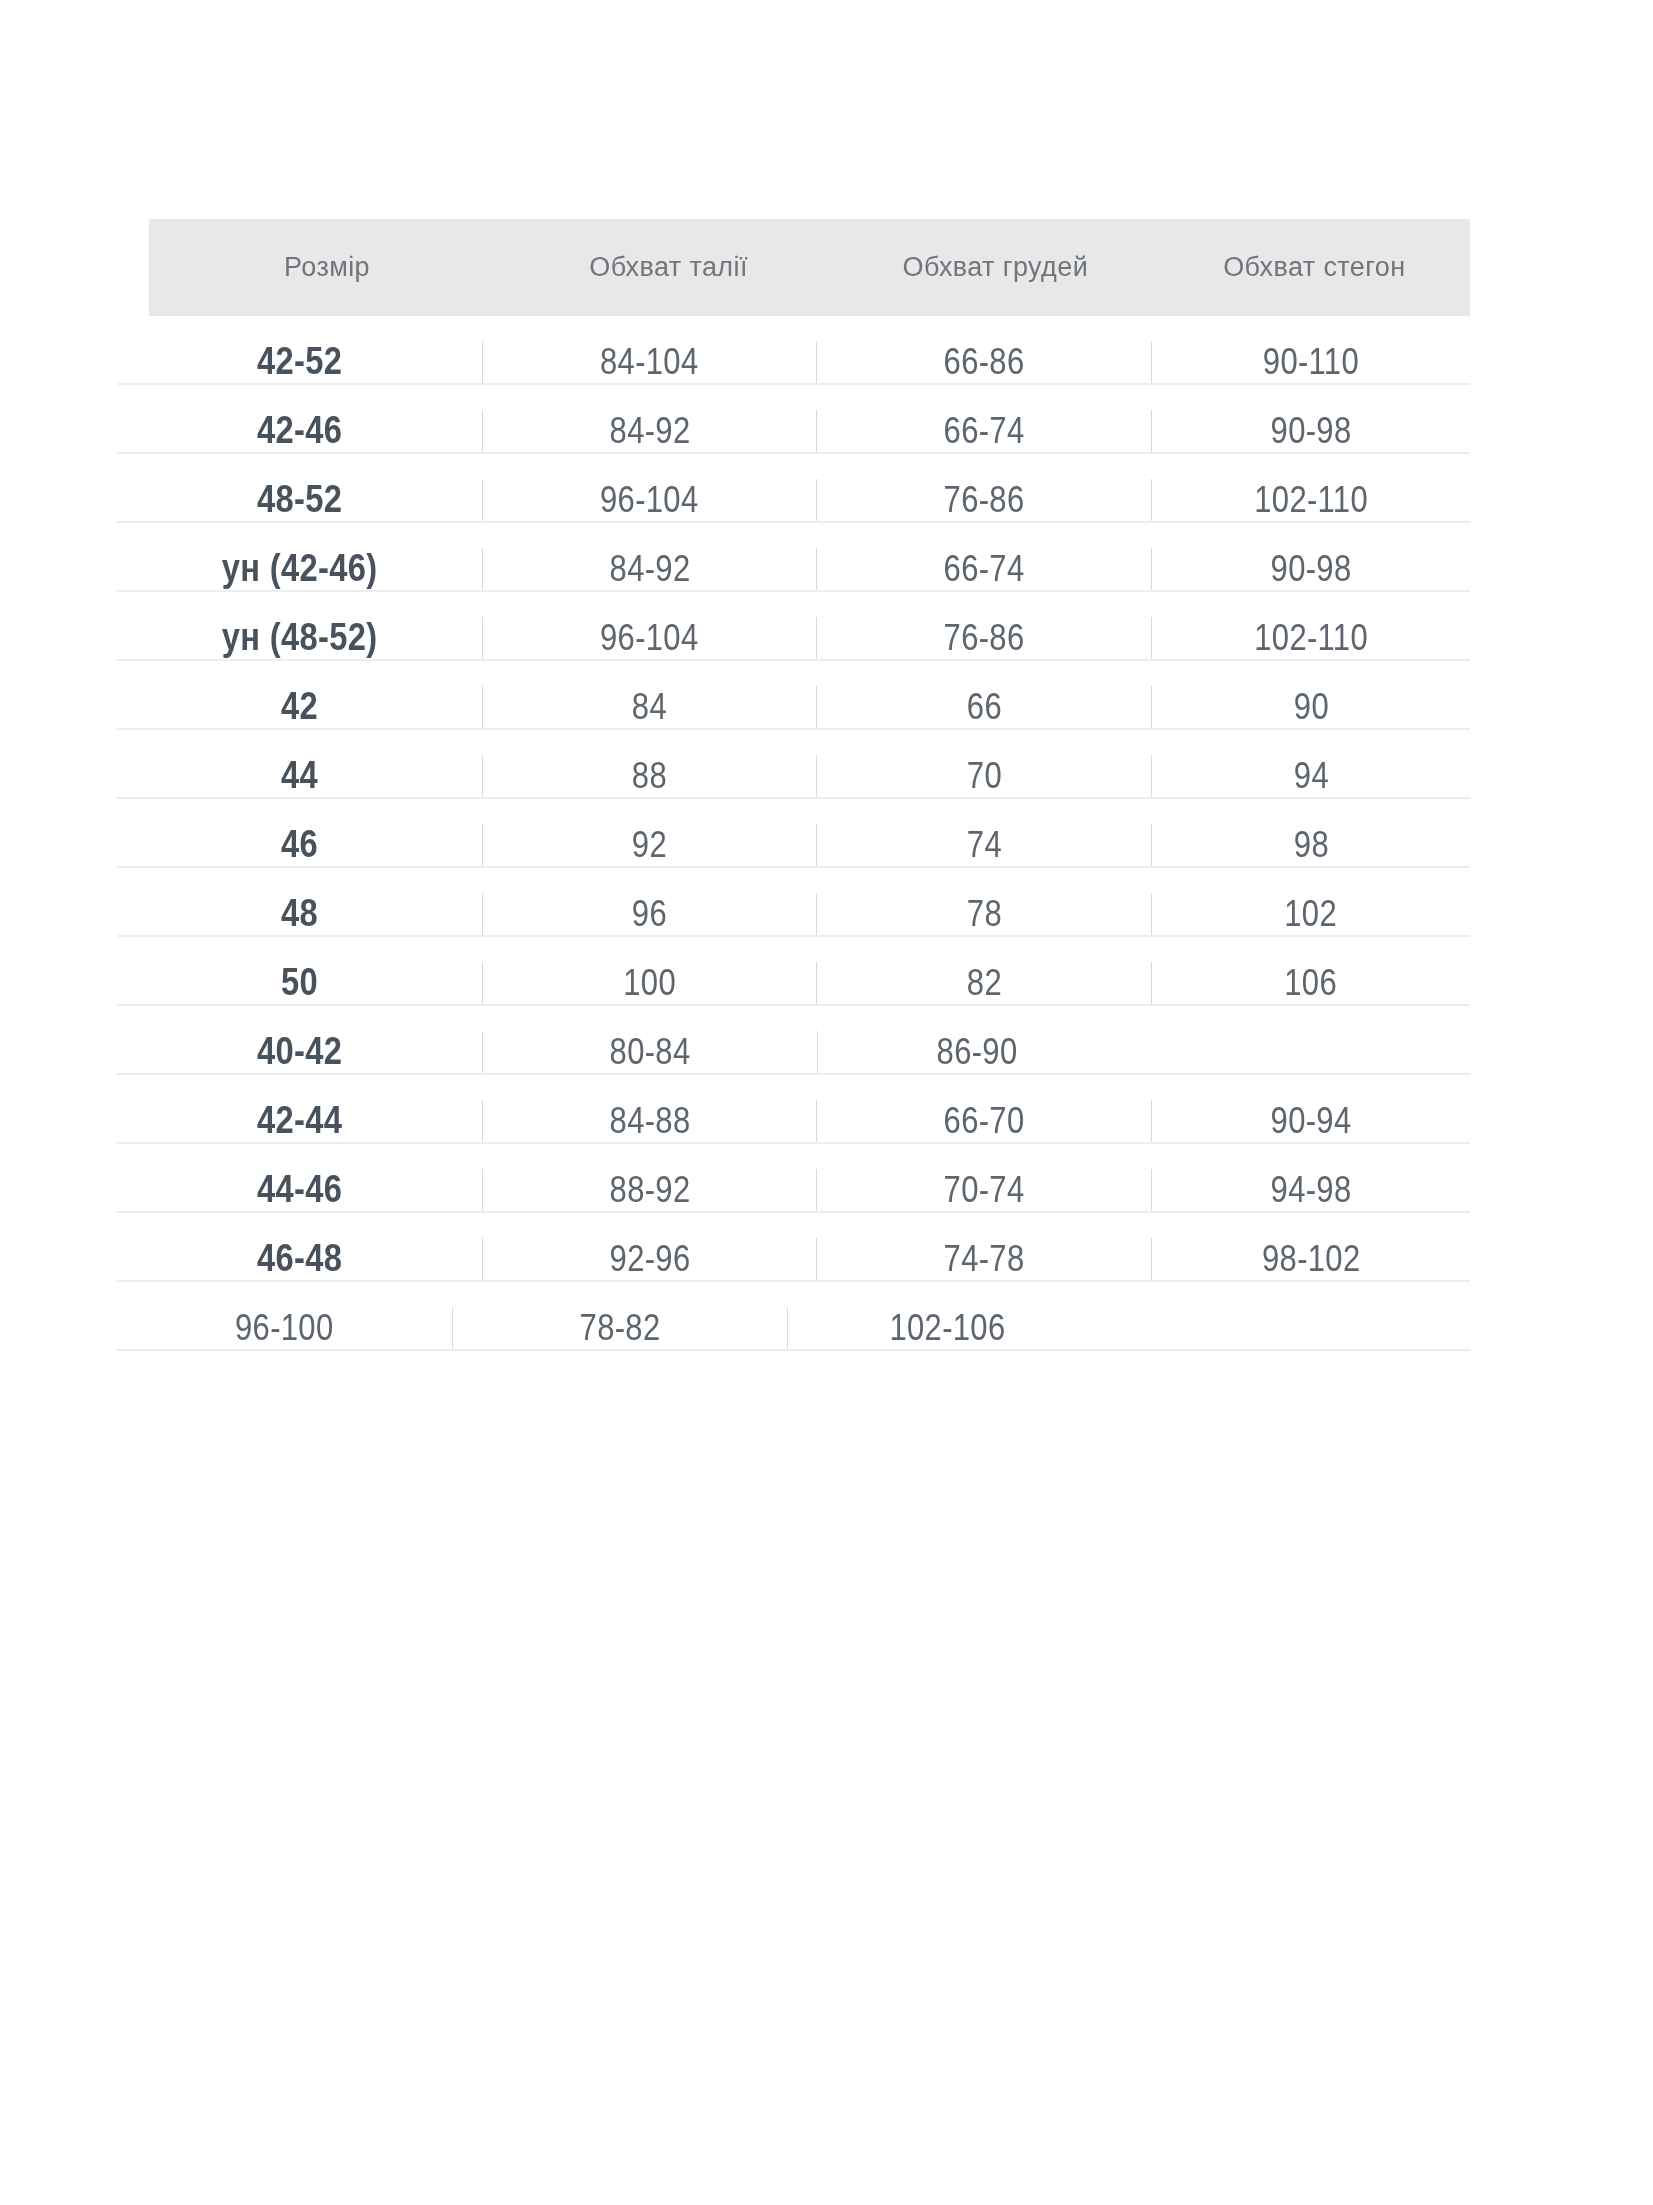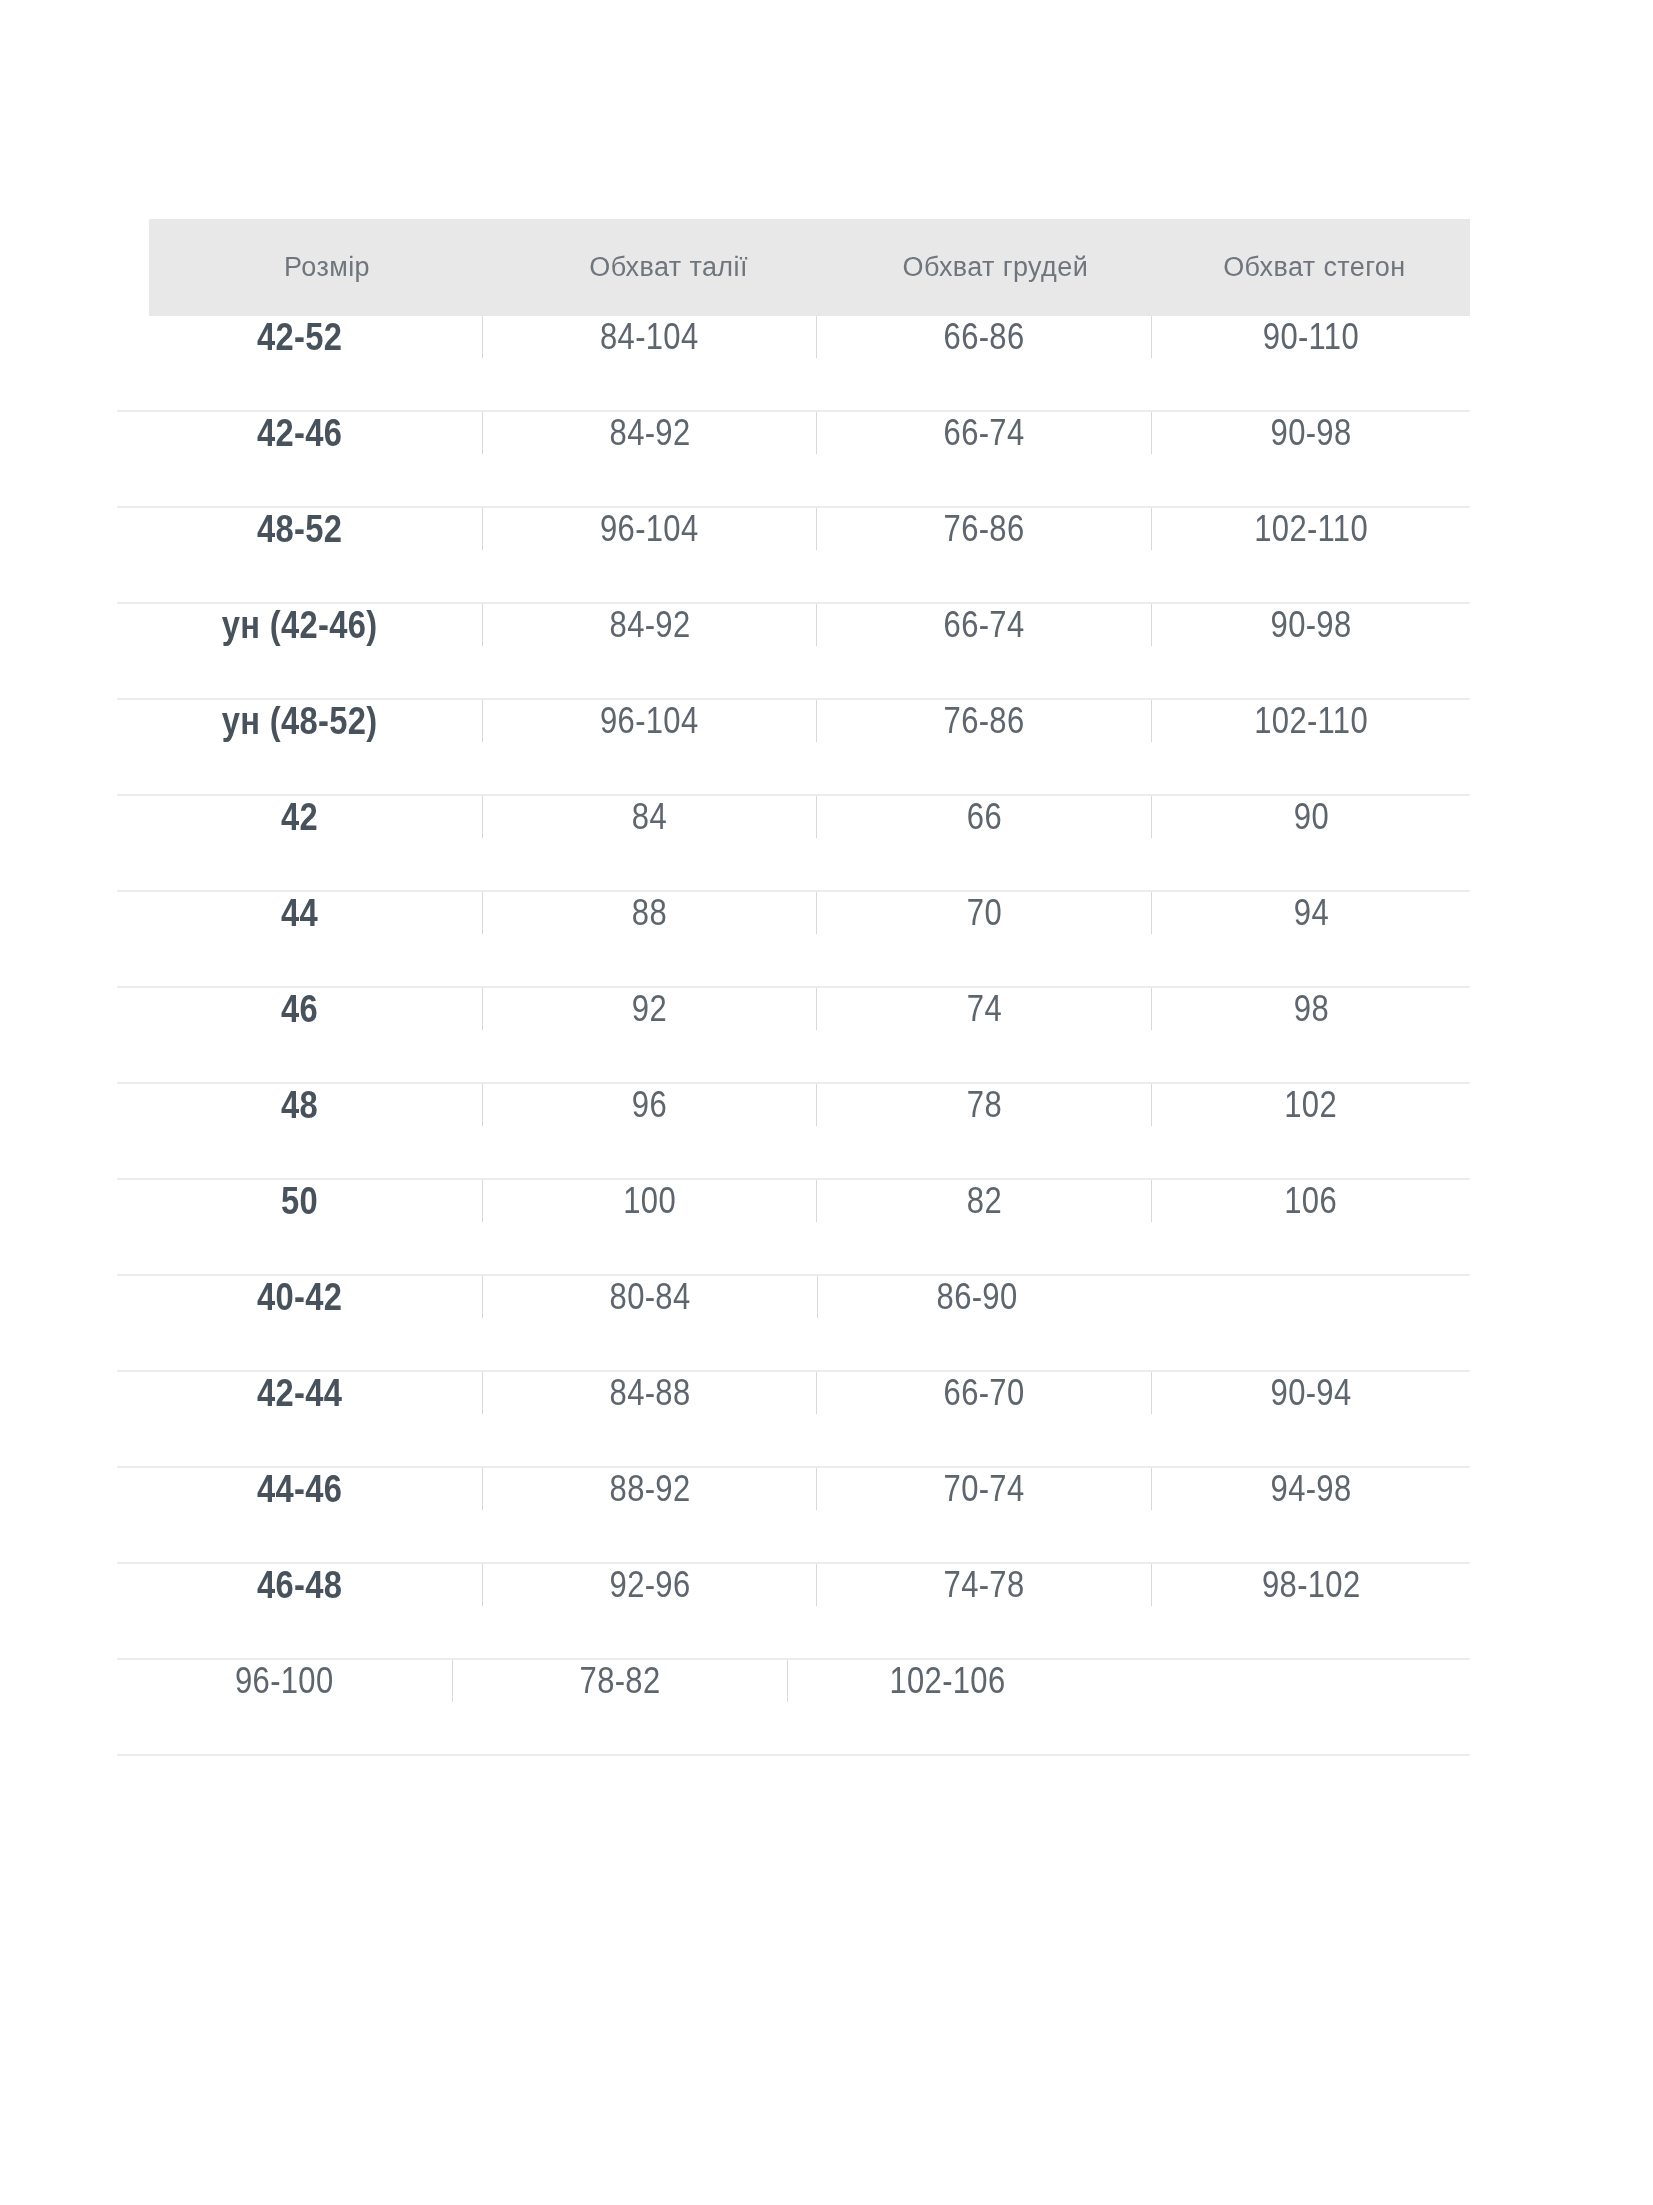--- a/index.html
+++ b/index.html
@@ -29,24 +29,24 @@
     margin-left: 32px;
   }
   .th {
     font-size: 27px;
     color: #6f757c;
     letter-spacing: 0.4px;
     text-align: center;
   }
   .tr {
     display: flex;
-    height: 96px;
+    height: 69px;
     box-sizing: border-box;
     border-bottom: 2.5px solid #ededed;
-    align-items: flex-start;
+    align-items: flex-end;
   }
   .td {
     display: flex;
     align-items: center;
     justify-content: center;
     box-sizing: border-box;
     font-size: 36px;
     color: #5d666e;
     letter-spacing: 0.4px;
   }

